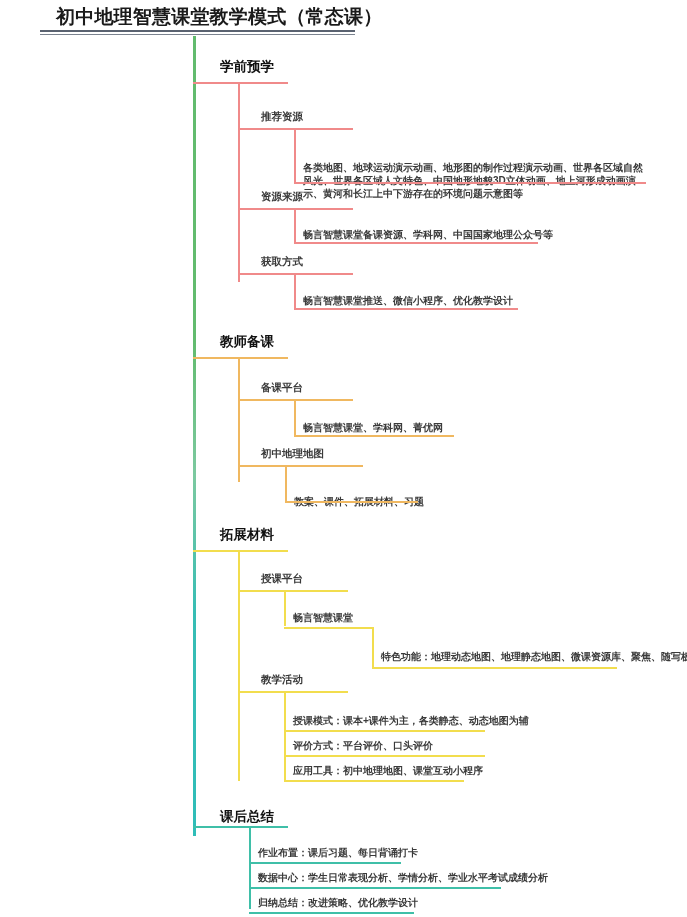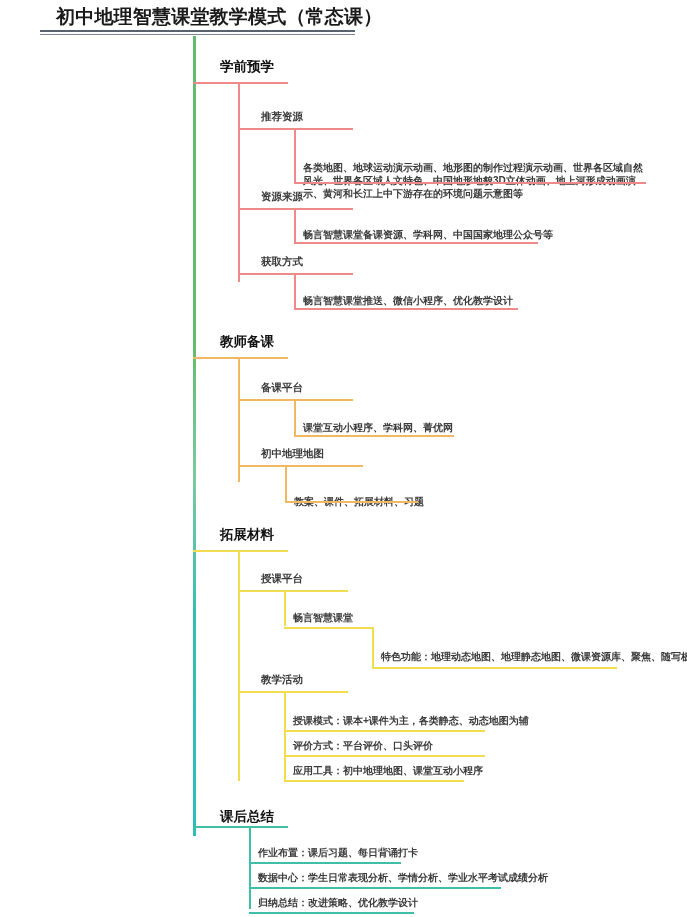--- a/index.html
+++ b/index.html
@@ -160,21 +160,21 @@
   <div class="node-underline" style="left:0px; top:24px; width:95px; background:#f0b860;"></div>
 </div>
 <div class="connector-v" style="left:238px; top:359px; height:123px; background:#f0b860;"></div>
 
 <div class="node lvl2" style="left:238px; top:381px;">
   <div class="node-label" style="left:23px; top:0px;">备课平台</div>
   <div class="node-underline" style="left:0px; top:18px; width:115px; background:#f0b860;"></div>
 </div>
 <div class="connector-v" style="left:294px; top:399px; height:36px; background:#f0b860;"></div>
 <div class="node lvl3" style="left:294px; top:421px;">
-  <div class="node-label" style="left:9px; top:0px;">课堂互动小程序、学科网、菁优网</div>
+  <div class="node-label" style="left:9px; top:0px;">畅言智慧课堂、学科网、菁优网</div>
   <div class="node-underline" style="left:0px; top:14px; width:160px; background:#f0b860;"></div>
 </div>
 
 <div class="node lvl2" style="left:238px; top:447px;">
   <div class="node-label" style="left:23px; top:0px;">初中地理地图</div>
   <div class="node-underline" style="left:0px; top:18px; width:125px; background:#f0b860;"></div>
 </div>
 <div class="connector-v" style="left:285px; top:465px; height:38px; background:#f0b860;"></div>
 <div class="node lvl3" style="left:285px; top:483px;">
   <div class="node-label" style="left:9px; top:12px;">教案、课件、拓展材料、习题</div>

